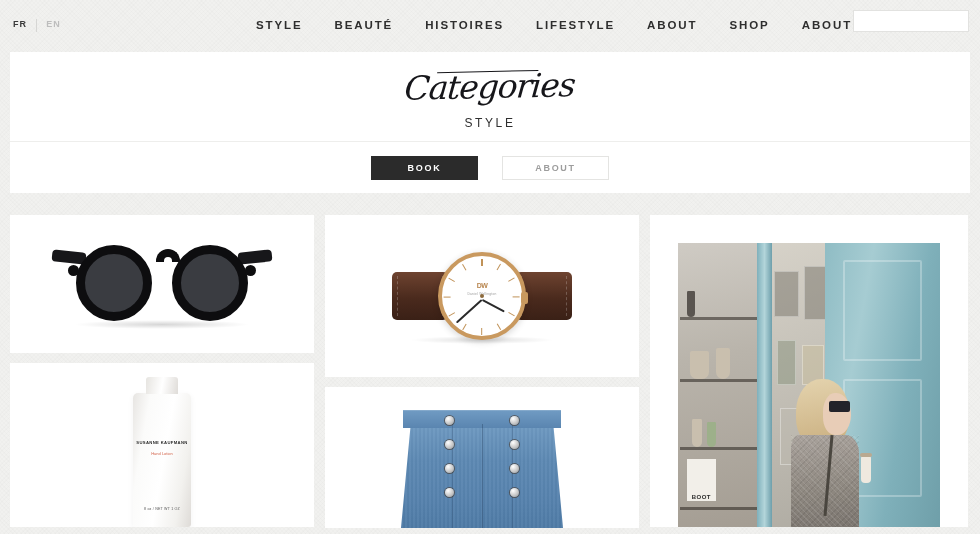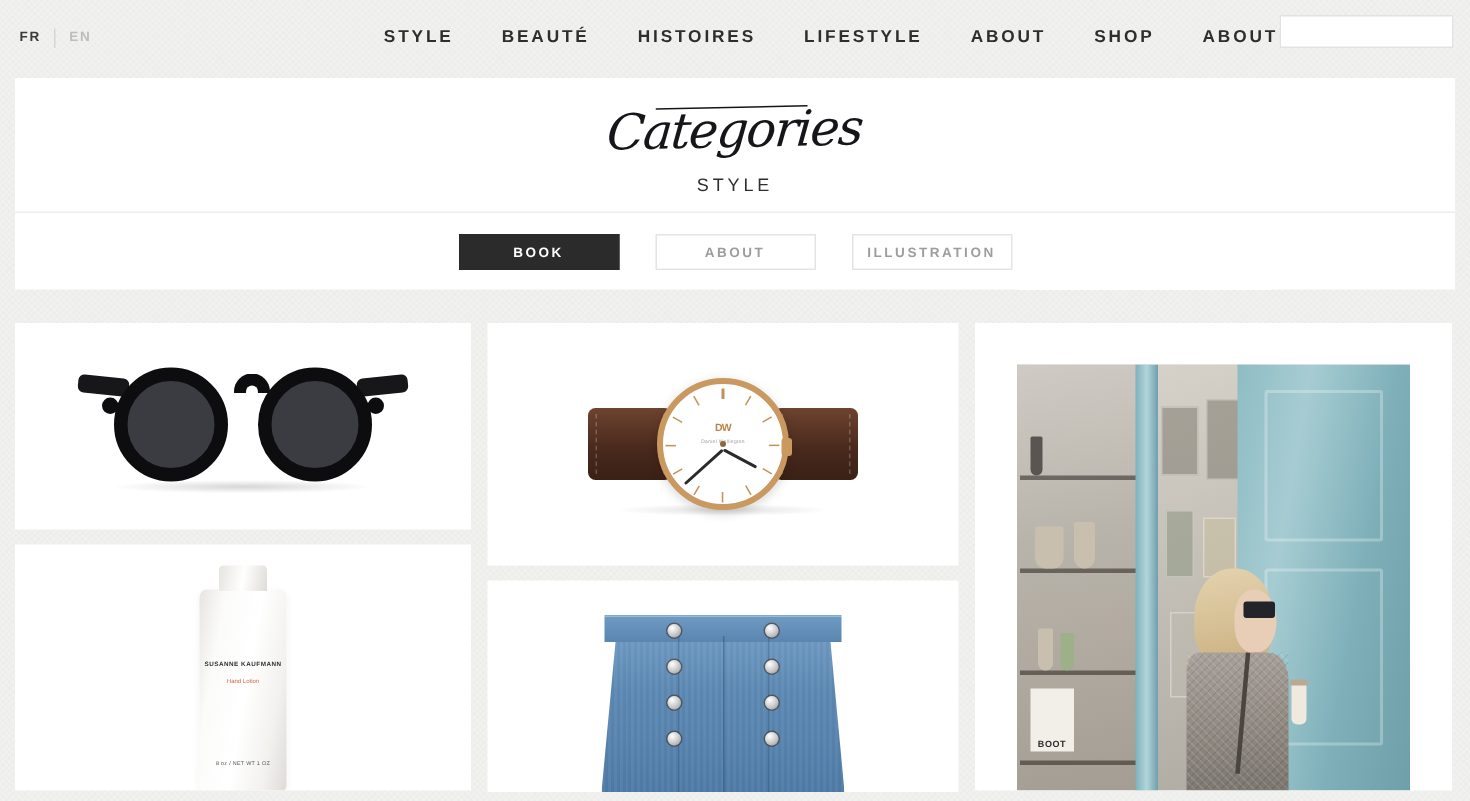--- a/index.html
+++ b/index.html
@@ -503,21 +503,20 @@
   <div class="title-block">
     <div class="script-title">Categories</div>
     <div class="sub-title">STYLE</div>
   </div>
 
   <div class="divider"></div>
 
   <div class="filterbar">
     <div class="filter-btn active">BOOK</div>
     <div class="filter-btn">ABOUT</div>
-    <div class="filter-btn">ILLUSTRATION</div>
   </div>
 </div>
 
 <div class="grid">
 
   <div class="col col-a">
 
     <div class="card card-sunglasses">
       <div class="sg">
         <div class="sg-arm l"></div>

